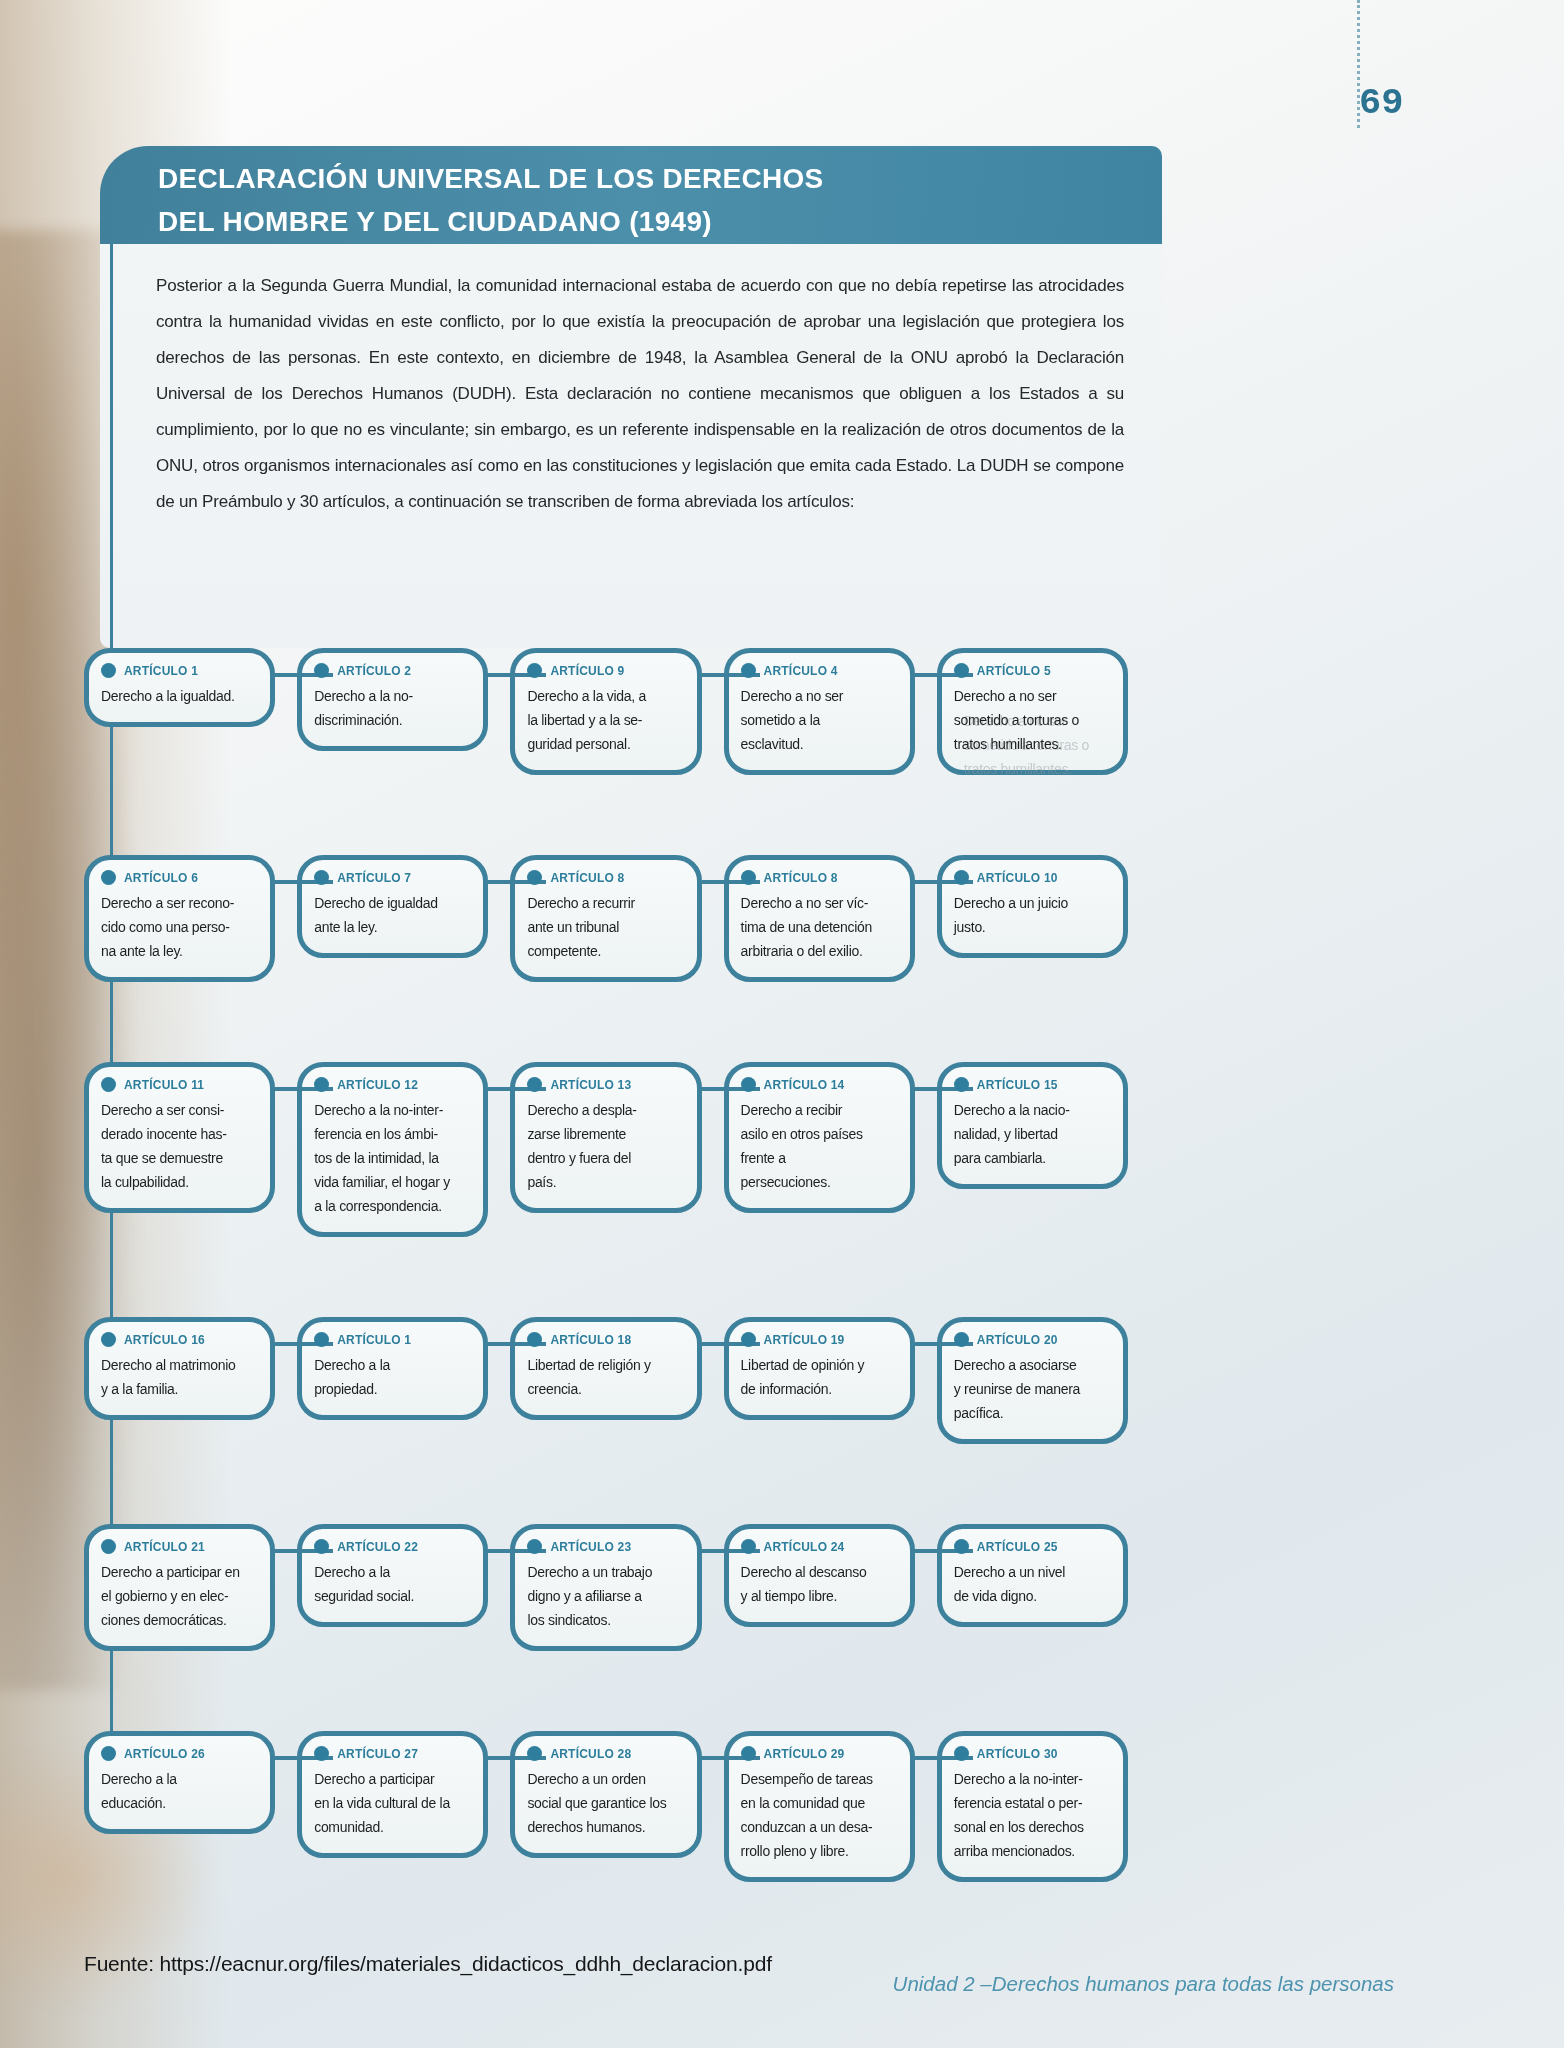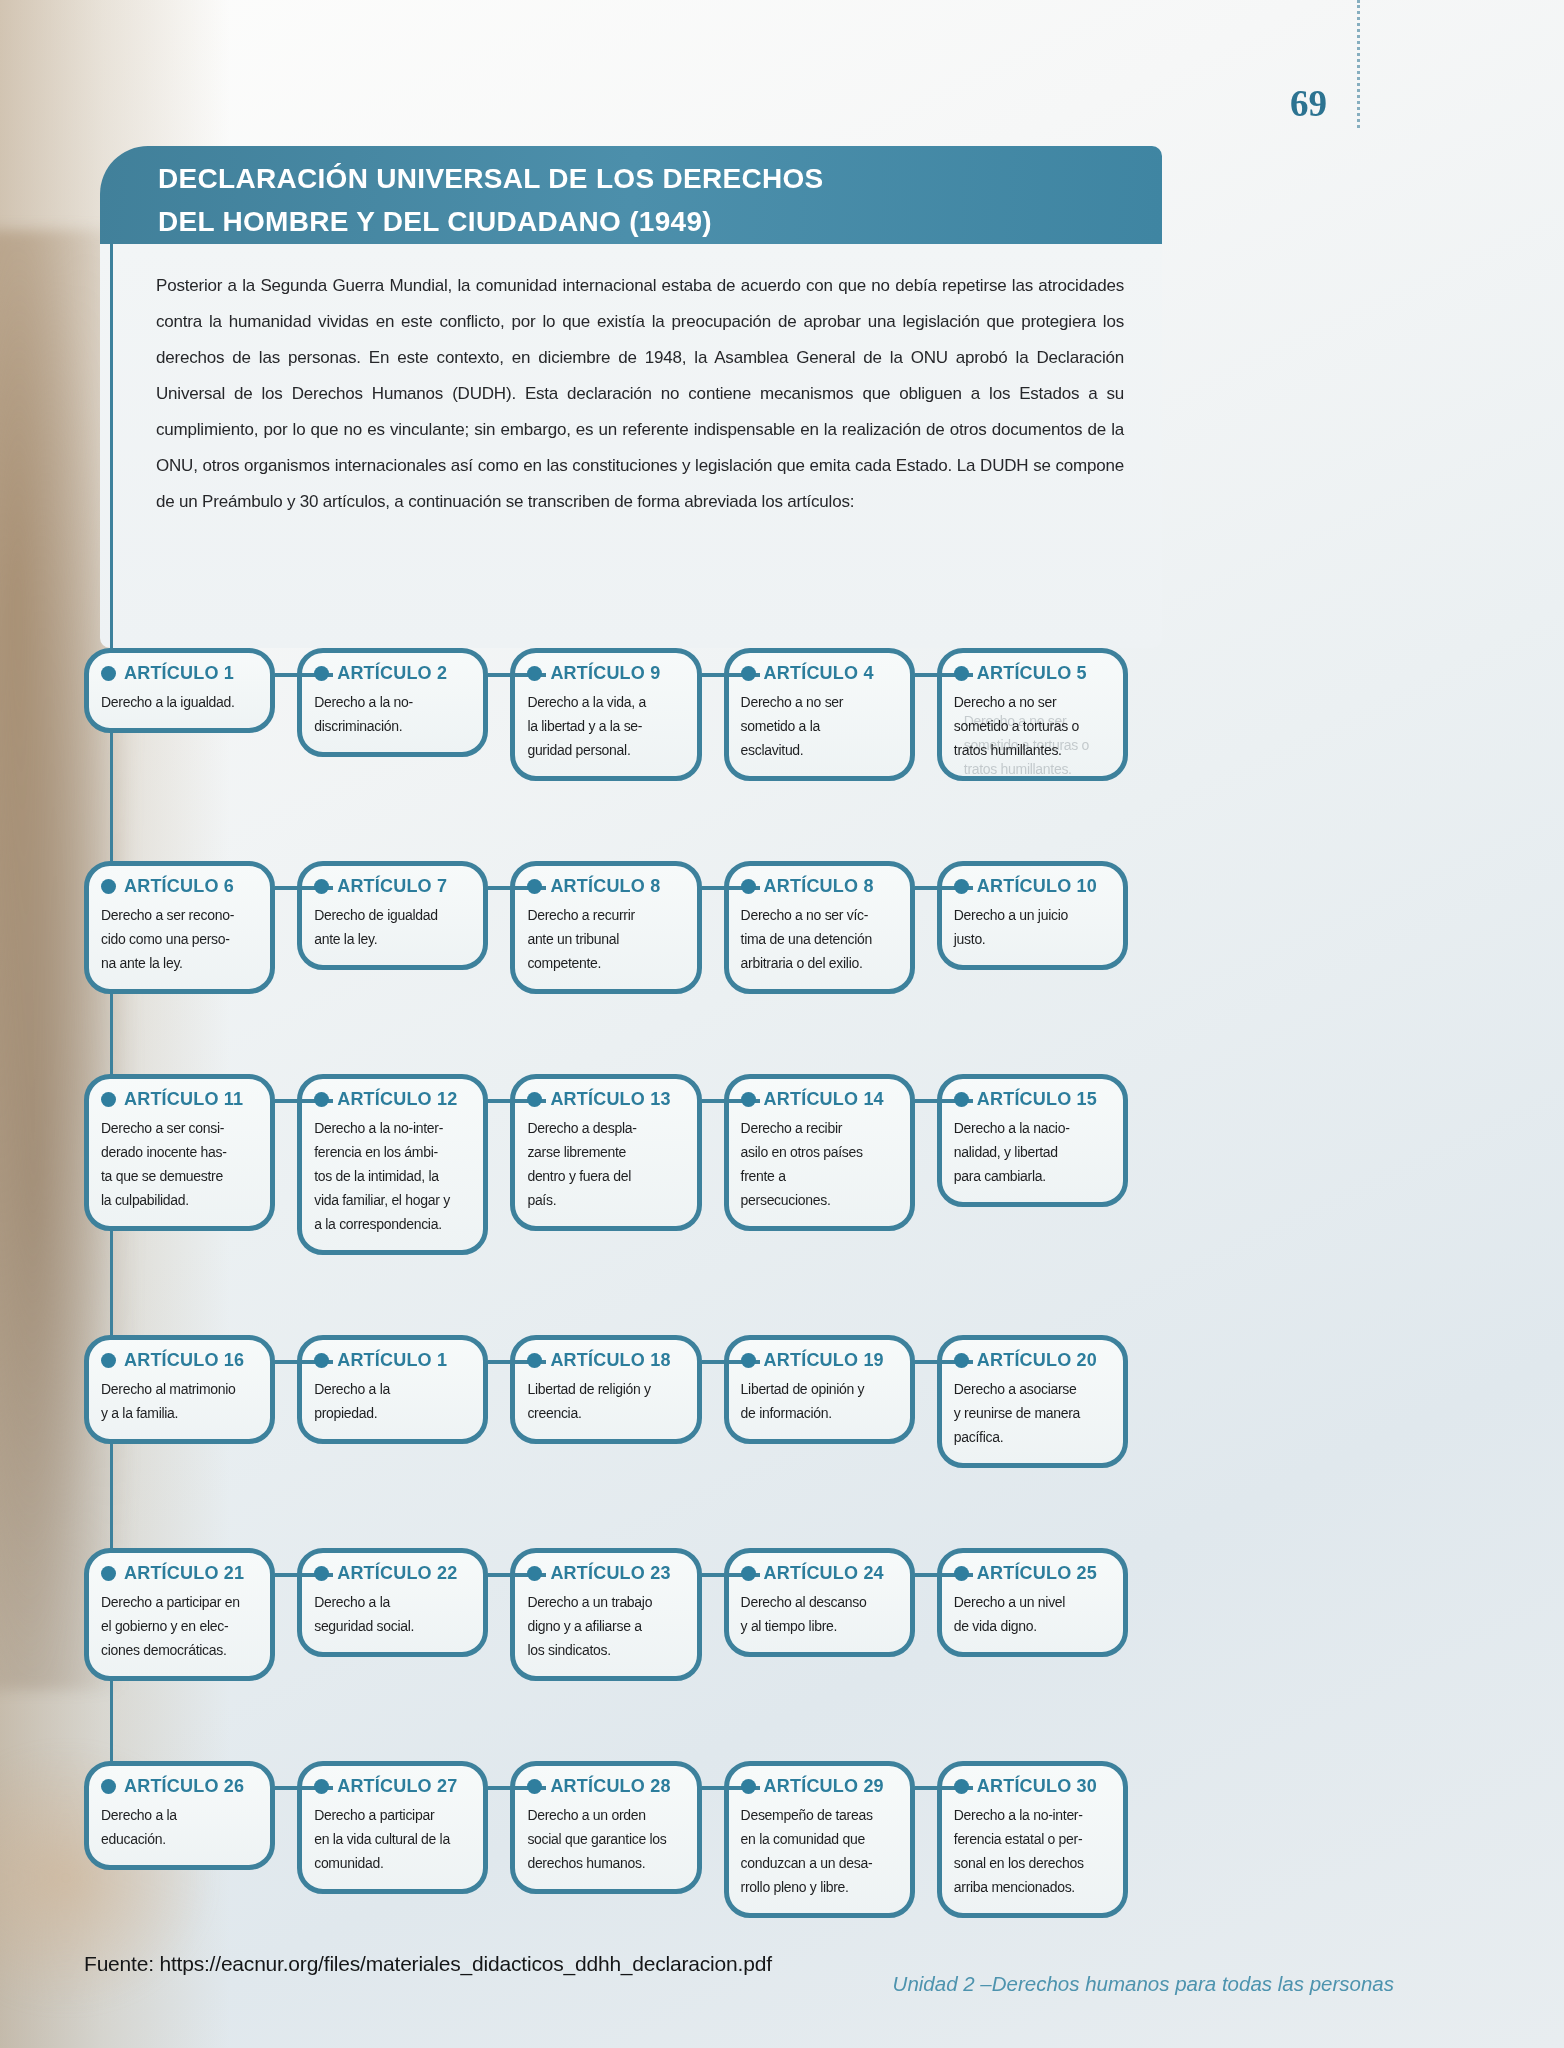--- a/index.html
+++ b/index.html
@@ -10,21 +10,21 @@
   .statue{position:absolute;left:0;top:0;width:230px;height:2048px;pointer-events:none;
     background:linear-gradient(90deg,rgba(167,140,105,.50) 0%,rgba(191,172,144,.32) 45%,rgba(210,200,184,0) 100%);}
   .statue::before{content:"";position:absolute;left:-50px;top:230px;width:190px;height:1460px;
     background:radial-gradient(ellipse at 35% 25%,rgba(146,114,78,.55),rgba(146,114,78,0) 70%),
                radial-gradient(ellipse at 45% 65%,rgba(118,94,70,.45),rgba(118,94,70,0) 70%);
     filter:blur(7px);}
   .statue::after{content:"";position:absolute;left:-30px;bottom:40px;width:240px;height:260px;
     background:radial-gradient(ellipse at 40% 50%,rgba(205,174,140,.55),rgba(205,174,140,0) 72%);
     filter:blur(8px);}
   .dotted{position:absolute;left:1357px;top:0;height:128px;width:0;border-left:3px dotted #86aebf;}
-  .pagenum{position:absolute;left:1290px;top:82px;font-family:Liberation Serif, serif;
+  .pagenum{position:absolute;left:1359px;top:82px;font-family:Liberation Mono, monospace;
     font-weight:bold;font-size:37px;color:#2c7391;}
   
   .banner{position:absolute;left:100px;top:146px;width:1062px;height:98px;
     background:linear-gradient(95deg,#41809a 0%,#4c8fab 50%,#3f85a2 100%);
     border-radius:48px 10px 0 0;box-shadow:0 3px 0 rgba(207,224,231,.8);}
   .banner .t{padding:11px 16px 0 58px;color:#ffffff;font-weight:bold;font-size:28px;
     line-height:43px;letter-spacing:.3px;}
   
   .intro{position:absolute;left:100px;top:244px;width:1062px;height:404px;
     background:linear-gradient(180deg,#f2f5f6,#eef2f4);border-radius:0 0 10px 10px;
@@ -35,21 +35,21 @@
   .vline{position:absolute;left:110px;top:244px;width:3px;height:1540px;background:#3d819c;z-index:0;}
   
   .grid{position:absolute;left:84px;top:648px;width:1044px;display:grid;
     grid-template-columns:repeat(5,1fr);column-gap:22px;row-gap:80px;align-items:start;z-index:1;}
   .card{position:relative;box-sizing:border-box;border:5px solid #3d819c;border-radius:26px;
     background:linear-gradient(180deg,#f7fafa,#eef3f4);padding:10px 10px 14px 12px;}
   .card:not(:nth-child(5n+1))::before{content:"";position:absolute;left:-27px;top:20px;
     width:58px;height:4px;background:#3d819c;}
   .chead{position:relative;z-index:1;display:flex;align-items:center;gap:8px;margin-bottom:6px;}
   .bullet{width:15px;height:15px;border-radius:50%;background:#2f7e9e;flex:none;}
-  .atitle{font-weight:bold;font-size:18px;letter-spacing:.2px;color:#2c7d9c;white-space:nowrap;}
+  .atitle{font-weight:bold;font-size:12px;letter-spacing:.2px;color:#2c7d9c;white-space:nowrap;}
   .abody{position:relative;z-index:1;font-size:14px;line-height:24px;letter-spacing:-.3px;
     color:#1e1f21;white-space:pre-line;}
   .ghost{position:absolute;z-index:0;left:22px;top:56px;color:#8e979c;opacity:.45;}
   .fuente{position:absolute;left:84px;top:1952px;font-size:21px;letter-spacing:-.2px;color:#151617;}
   .unidad{position:absolute;right:170px;top:1972px;font-family:Liberation Sans, sans-serif;
     font-style:italic;font-size:20.5px;color:#4d93ae;}
 </style>
 </head>
 <body>
 

